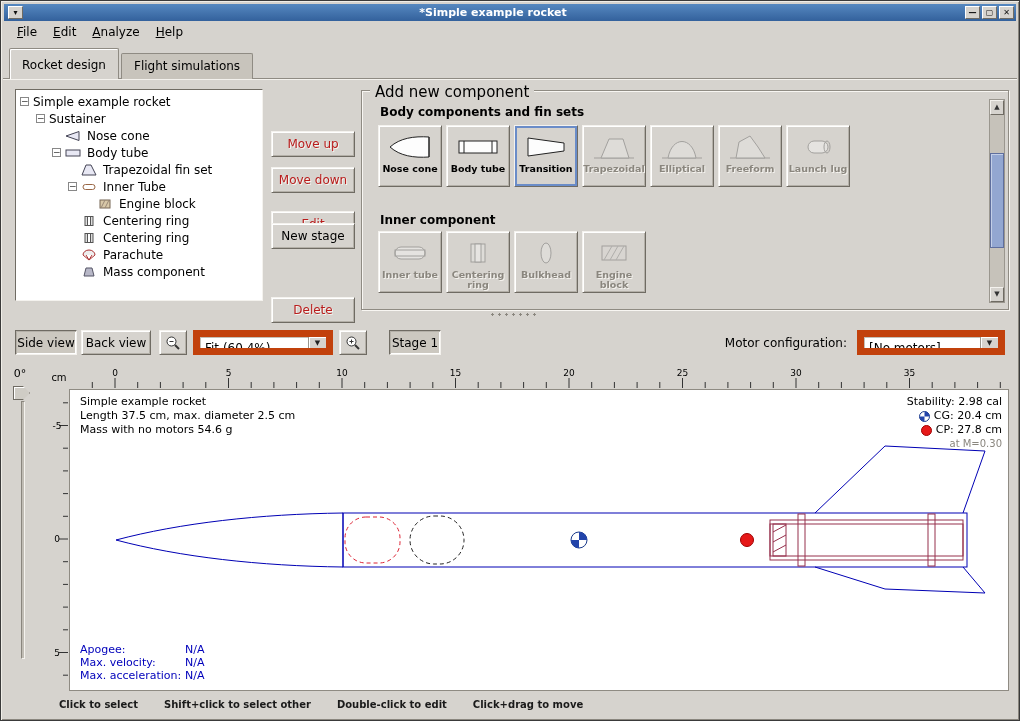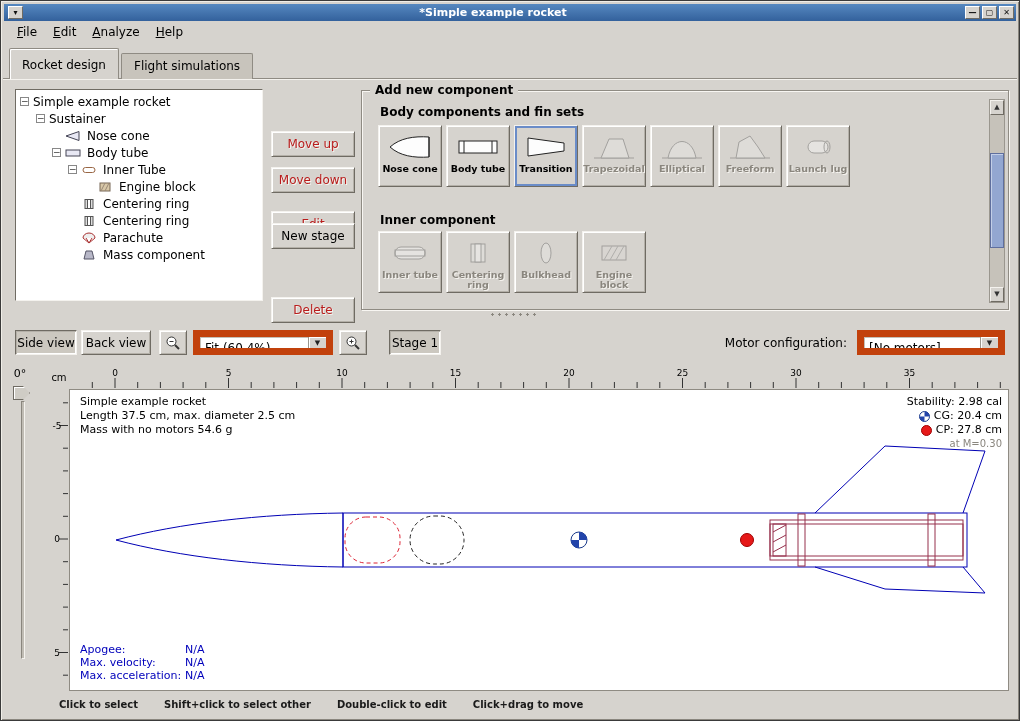--- a/index.html
+++ b/index.html
@@ -51,21 +51,21 @@
   .btn.disabled { color:#b91c1c; text-shadow:1px 1px 0 #f6f4f0;margin-top:34px; }
   .btn.pressed { border-color:#6f6b63 #f4f2ee #f4f2ee #6f6b63;
                  box-shadow: inset 1px 1px 0 #b4b0a8, inset -1px -1px 0 #fff; background:#ccc8c0; }
 
   .action-col { position:absolute; left:268px; top:0; width:84px; height:100%; }
   .action-col .btn { position:absolute; left:0; width:84px; height:26px; }
 
   .groupbox { position:absolute; left:358px; top:11px; width:648px; height:220px;
               border:1px solid #8f8b83; box-shadow: inset 1px 1px 0 #f8f6f2, 1px 1px 0 #f8f6f2; }
   .gb-title { position:absolute; top:-8px; left:8px; background:#d6d3ce; padding:0 5px;
-              font-weight:bold; font-size:12px; }
+              font-weight:normal; font-size:15px; }
   .section-title { position:absolute; left:18px; font-weight:bold; font-size:12px; }
   .pal-row { position:absolute; left:16px; display:flex; gap:4px; }
   .pal-btn { width:64px; height:62px; display:flex; flex-direction:column; align-items:center;
              padding-top:6px; background:#d6d3ce; border:1px solid;
              border-color:#f4f2ee #6f6b63 #6f6b63 #f4f2ee;
              box-shadow: inset 1px 1px 0 #fff, inset -1px -1px 0 #b4b0a8; }
   .pal-icon { height:30px; display:flex; align-items:center; }
   .pal-label { font-size:9.5px; font-weight:bold; text-align:center; line-height:10px; margin-top:2px; color:#000; }
   .pal-btn.disabled .pal-icon { opacity:.4; filter:grayscale(.8); }
   .pal-btn.disabled .pal-label { color:#8a867e; text-shadow:1px 1px 0 #f4f2ee; }
@@ -176,20 +176,27 @@
               <path d="M1,6 L14,1.5 L14,10.5 Z" fill="#e8e8f4" stroke="#445"></path>
             </svg></span>
         <span class="tree-label">Nose cone</span>
       </div>
       <div class="tree-row" style="padding-left:34px">
         <span class="expander">−</span>
         <span class="tree-icon"><svg width="16" height="12">
               <rect x="1" y="3" width="14" height="6" fill="#e8e8f4" stroke="#445"></rect>
             </svg></span>
         <span class="tree-label">Body tube</span>
+      </div>
+      <div class="tree-row" style="padding-left:50px">
+        <span class="tw-spacer"></span>
+        <span class="tree-icon"><svg width="16" height="12">
+              <path d="M1,11 L5,1 L10,1 L15,11 Z" fill="#e8e8f4" stroke="#445"></path>
+            </svg></span>
+        <span class="tree-label">Trapezoidal fin set</span>
       </div>
       <div class="tree-row" style="padding-left:50px">
         <span class="expander">−</span>
         <span class="tree-icon"><svg width="16" height="12">
               <rect x="2" y="3.5" width="12" height="5" rx="2.5" fill="#fff" stroke="#964"></rect>
             </svg></span>
         <span class="tree-label">Inner Tube</span>
       </div>
       <div class="tree-row" style="padding-left:66px">
         <span class="tw-spacer"></span>

